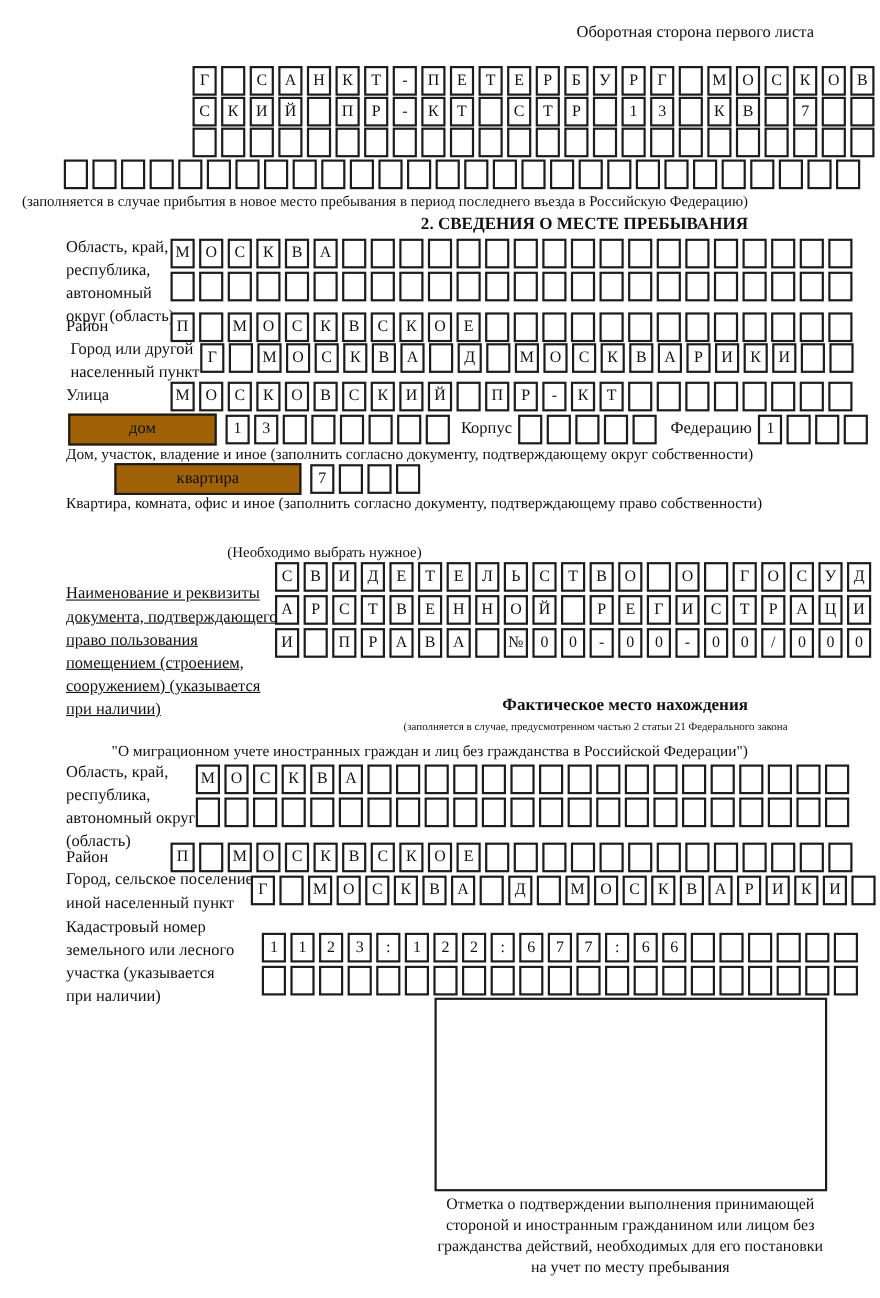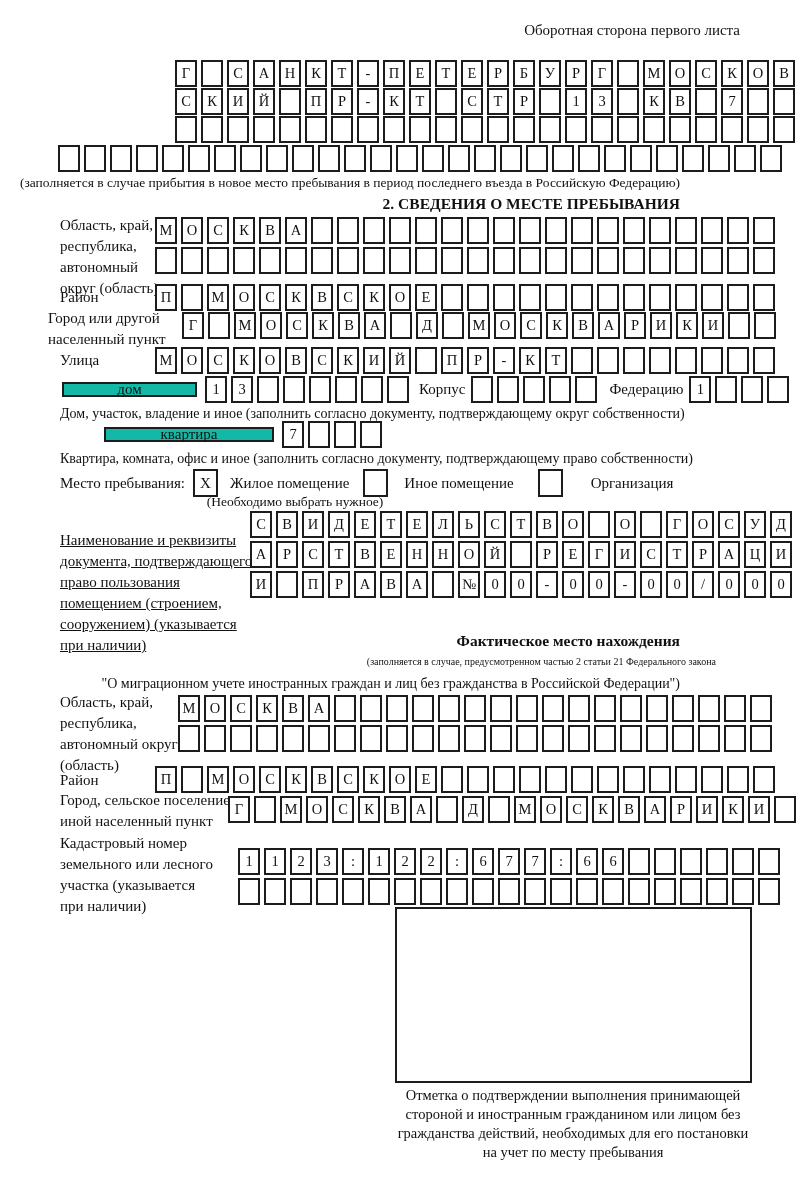--- a/index.html
+++ b/index.html
@@ -12,22 +12,22 @@
   .cap{font-size:13.5px;}
   .center{left:16px;width:664px;text-align:right;}
   .bold{font-weight:bold;}
   .cellrow{display:flex;gap:4px;}
   .cell{
     width:22px;height:27px;box-sizing:border-box;border:2px solid #1c1c1c;
     display:flex;align-items:center;justify-content:center;
     font-size:14.5px;flex:0 0 auto;background:#fff;
   }
   .widebox{
-    box-sizing:border-box;border:2px solid #1c1c1c;height:15px;
-    display:flex;align-items:center;justify-content:center;font-size:15px;background:#14b8a6;
+    box-sizing:border-box;border:2px solid #1c1c1c;height:29px;
+    display:flex;align-items:center;justify-content:center;font-size:15px;background:#a16207;
   }
   .inlinerow{display:flex;align-items:center;}
   .chk{width:25px;height:28px;font-size:15px;}
   .stamp{box-sizing:border-box;border:2px solid #1c1c1c;background:#fff;}
 </style>
 </head>
 <body>
 
 <div class="page">
 
@@ -223,21 +223,21 @@
       <span class="cell"></span>
       <span class="cell"></span>
       <span class="cell"></span>
       <span class="cell"></span>
       <span class="cell"></span>
       <span class="cell"></span>
       <span class="cell"></span>
       <span class="cell"></span>
     </div>
 
-  <div class="abs lbl" style="top:308px;left:48px;">Город или другой
+  <div class="abs lbl" style="top:308px;left:64px;">Город или другой
 населенный пункт</div>
   <div class="abs cellrow" style="top:312px;left:182px;">
       <span class="cell">Г</span>
       <span class="cell"></span>
       <span class="cell">М</span>
       <span class="cell">О</span>
       <span class="cell">С</span>
       <span class="cell">К</span>
       <span class="cell">В</span>
       <span class="cell">А</span>
@@ -320,29 +320,20 @@
     <div class="widebox" style="width:170px;">квартира</div>
     <div class="cellrow" style="margin-left:8px;">
         <span class="cell">7</span>
         <span class="cell"></span>
         <span class="cell"></span>
         <span class="cell"></span>
       </div>
   </div>
   <div class="abs" style="top:451px;left:60px;font-size:14px;">Квартира, комната, офис и иное (заполнить согласно документу, подтверждающему право собственности)</div>
 
-  <div class="abs inlinerow" style="top:469px;left:60px;">
-    <div class="lbl">Место пребывания:</div>
-    <div class="cell chk" style="margin-left:8px;">X</div>
-    <div class="lbl" style="margin-left:12px;">Жилое помещение</div>
-    <div class="cell chk" style="margin-left:14px;"></div>
-    <div class="lbl" style="margin-left:16px;">Иное помещение</div>
-    <div class="cell chk" style="margin-left:24px;"></div>
-    <div class="lbl" style="margin-left:28px;">Организация</div>
-  </div>
   <div class="abs cap" style="top:494px;left:150px;width:290px;text-align:center;">(Необходимо выбрать нужное)</div>
 
   <div class="abs lbl" style="top:530px;left:60px;text-decoration:underline;">Наименование и реквизиты
 документа, подтверждающего
 право пользования
 помещением (строением,
 сооружением) (указывается
 при наличии)</div>
   <div class="abs cellrow" style="top:511px;left:250px;">
       <span class="cell">С</span>

